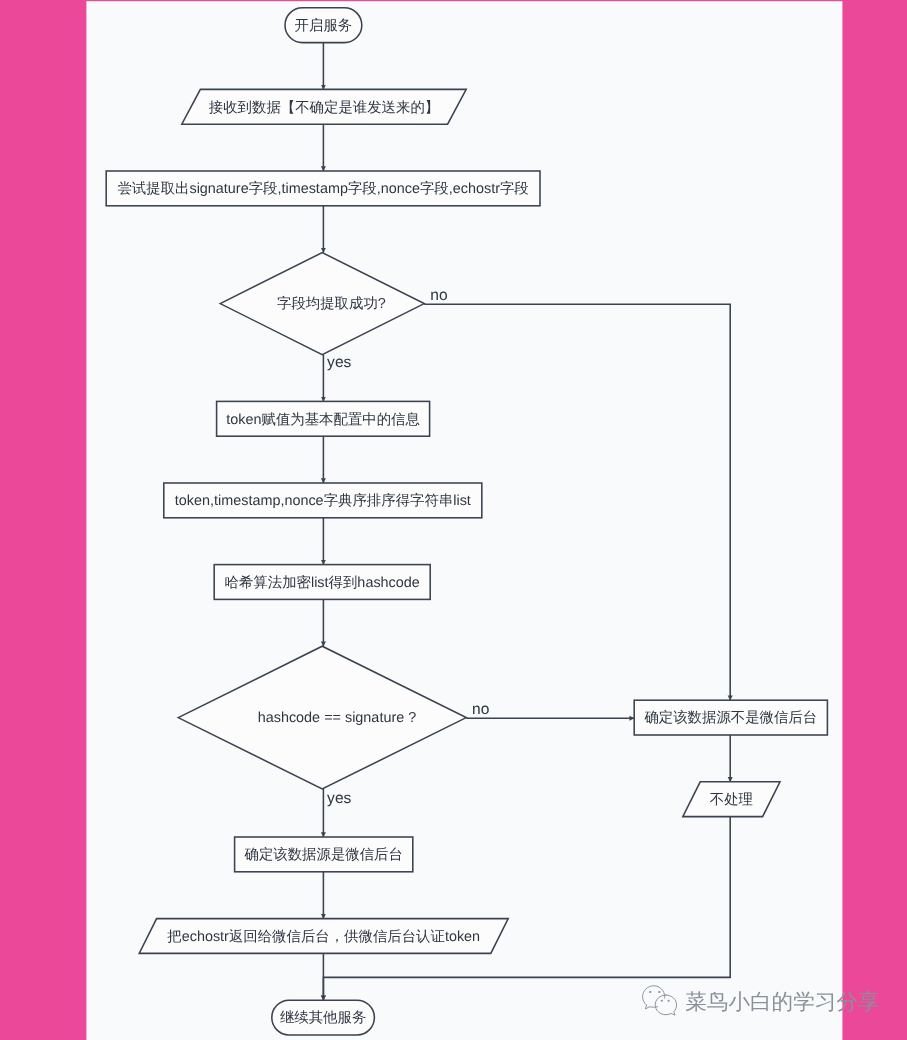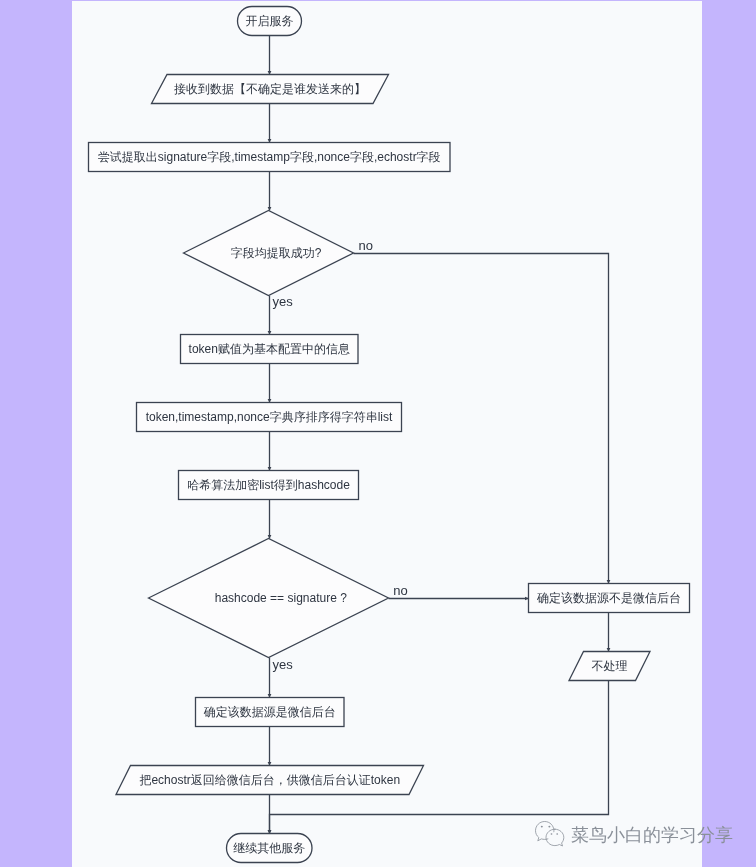--- a/index.html
+++ b/index.html
@@ -1,20 +1,20 @@
 <!DOCTYPE html>
 <html><head>
 <meta charset="utf-8">
 <title>flowchart</title>
 <style>
   html,body{margin:0;padding:0;background:#ffffff;-webkit-font-smoothing:antialiased;}
   #stage{will-change:transform;}
   svg text{-webkit-font-smoothing:antialiased;}
   body{width:756px;height:867px;overflow:hidden;font-family:"Liberation Sans",sans-serif;}
-  #stage{position:relative;width:756px;height:867px;background:#c4b5fd;}
+  #stage{position:relative;width:756px;height:867px;background:#ec4899;}
   #canvas{position:absolute;left:0;top:0;}
   .nodetext{font-family:"Liberation Sans",sans-serif;font-size:12px;fill:#2e3541;}
   .edgelabel{font-family:"Liberation Sans",sans-serif;font-size:13px;fill:#2e3541;}
   .wmtext{font-family:"Liberation Sans",sans-serif;font-size:18px;fill:#8a9099;}
 </style>
 </head>
 <body>
 
 <div id="stage">
   <svg id="canvas" width="756" height="867" viewBox="0 0 756 867">

